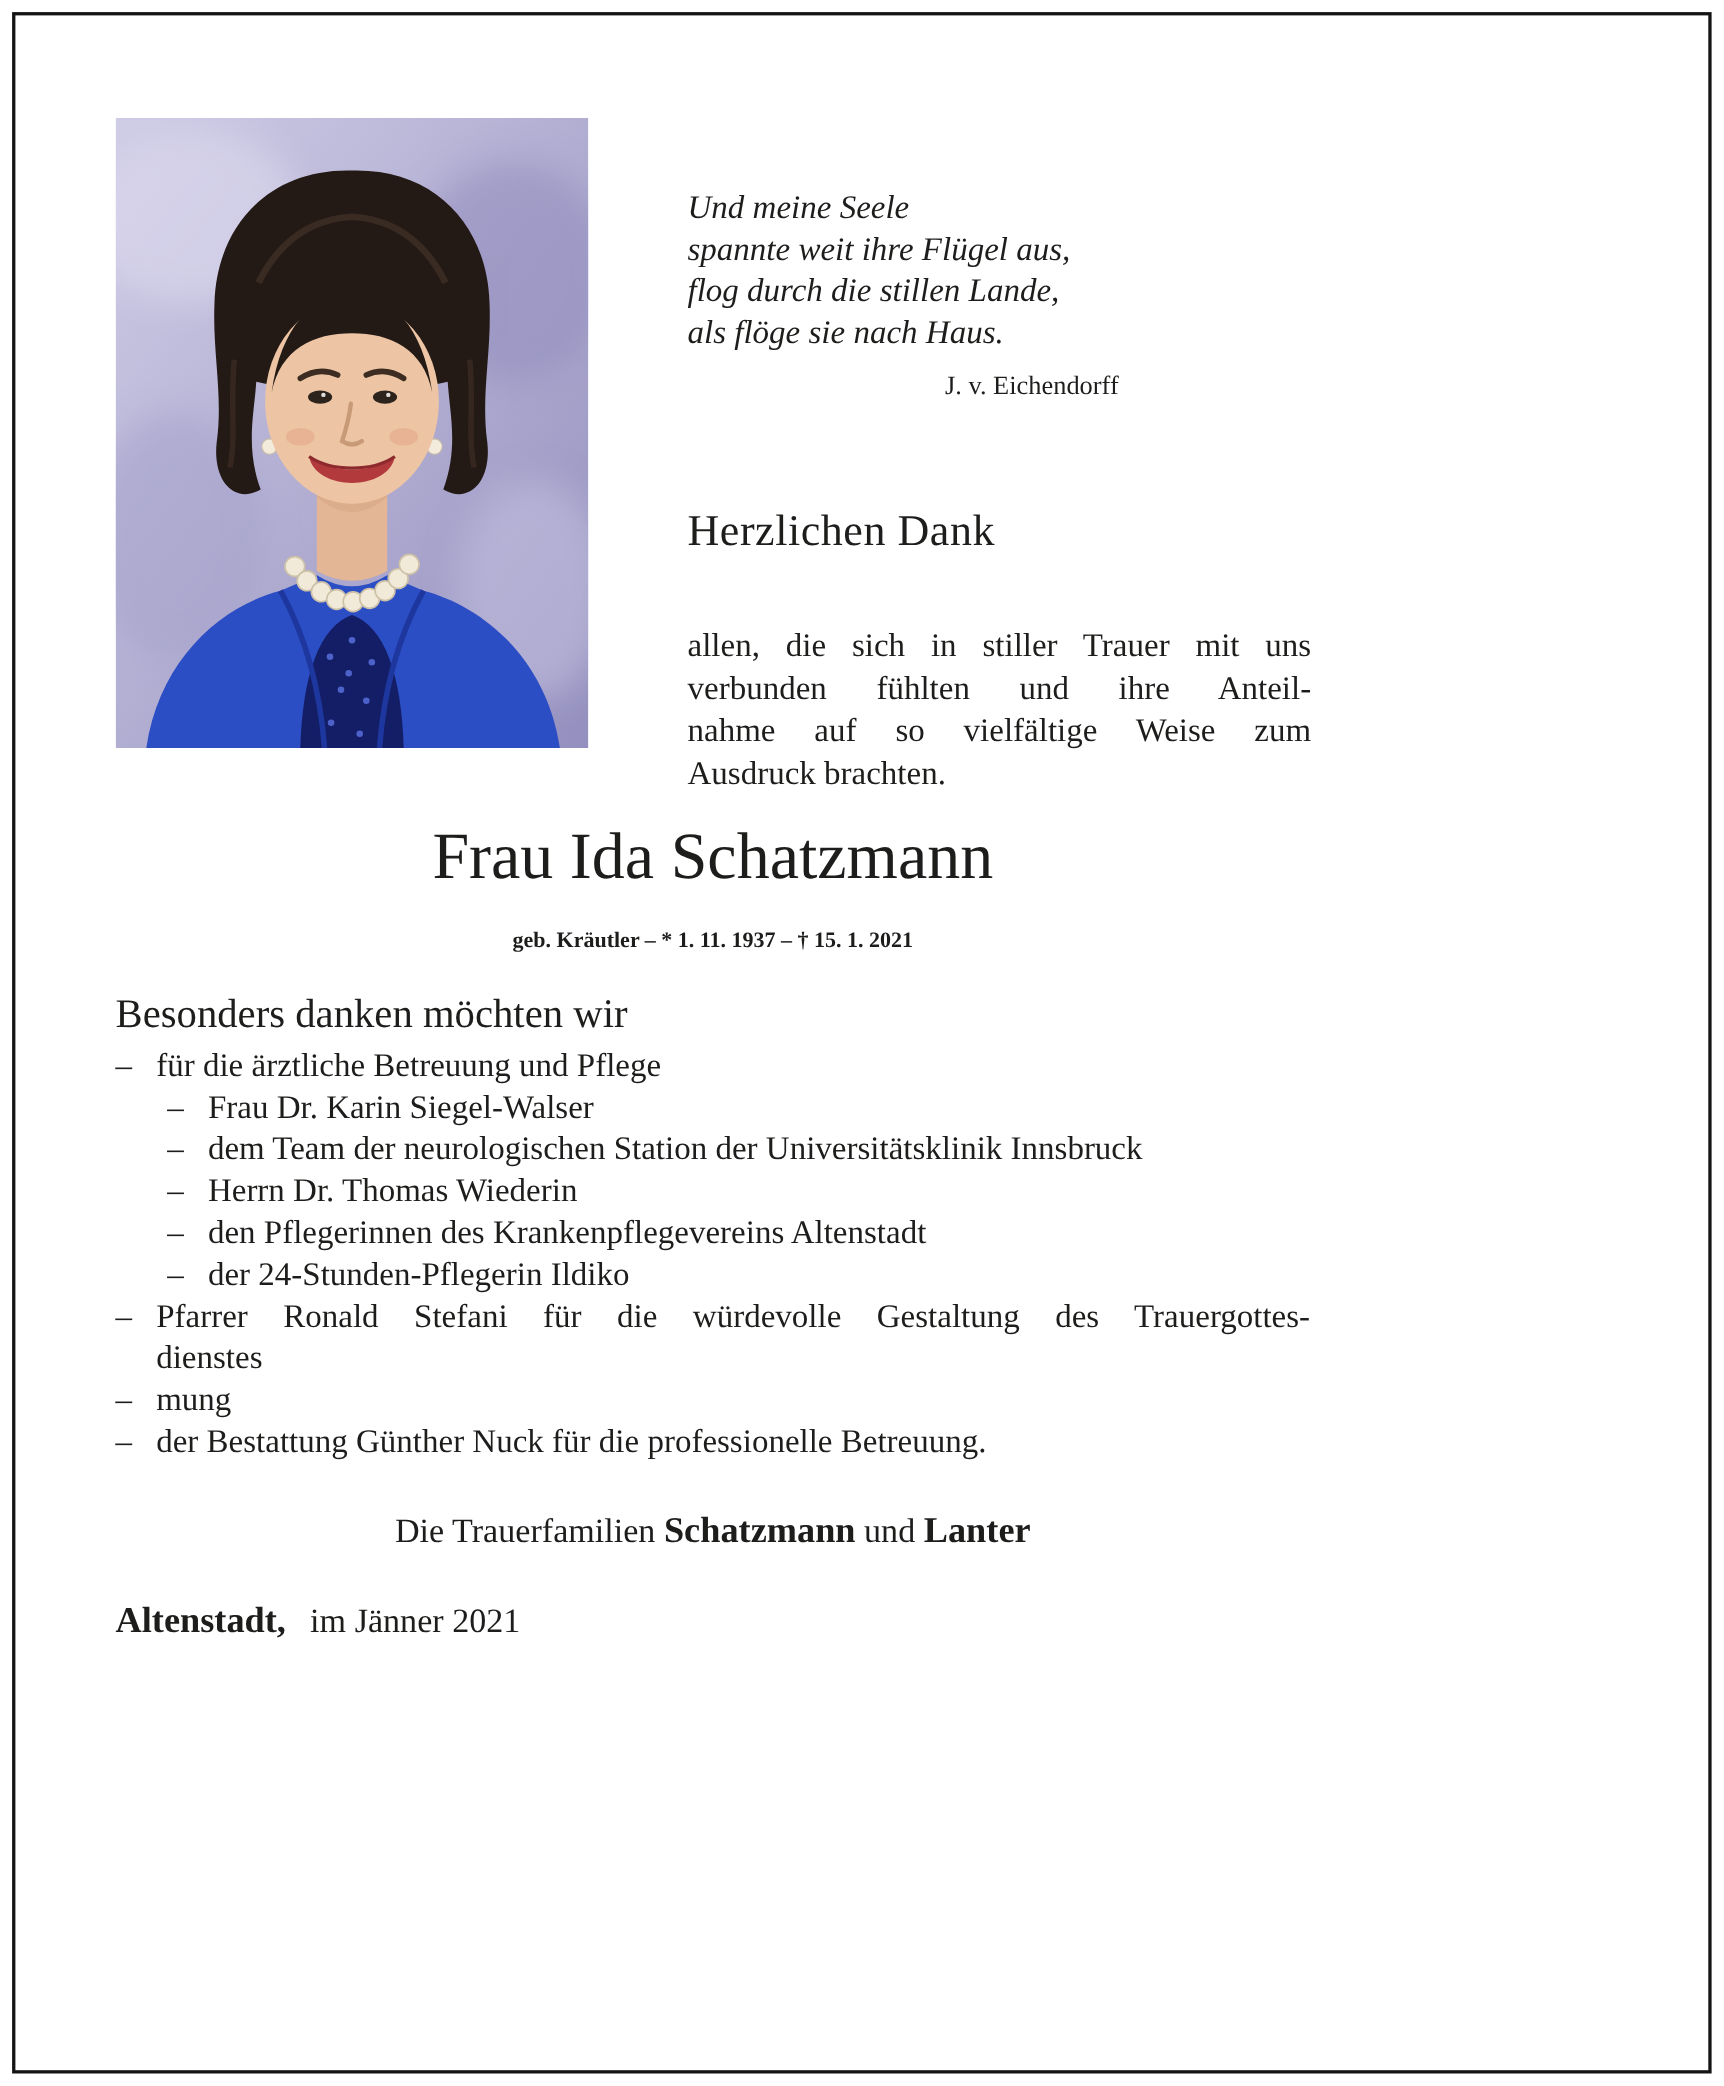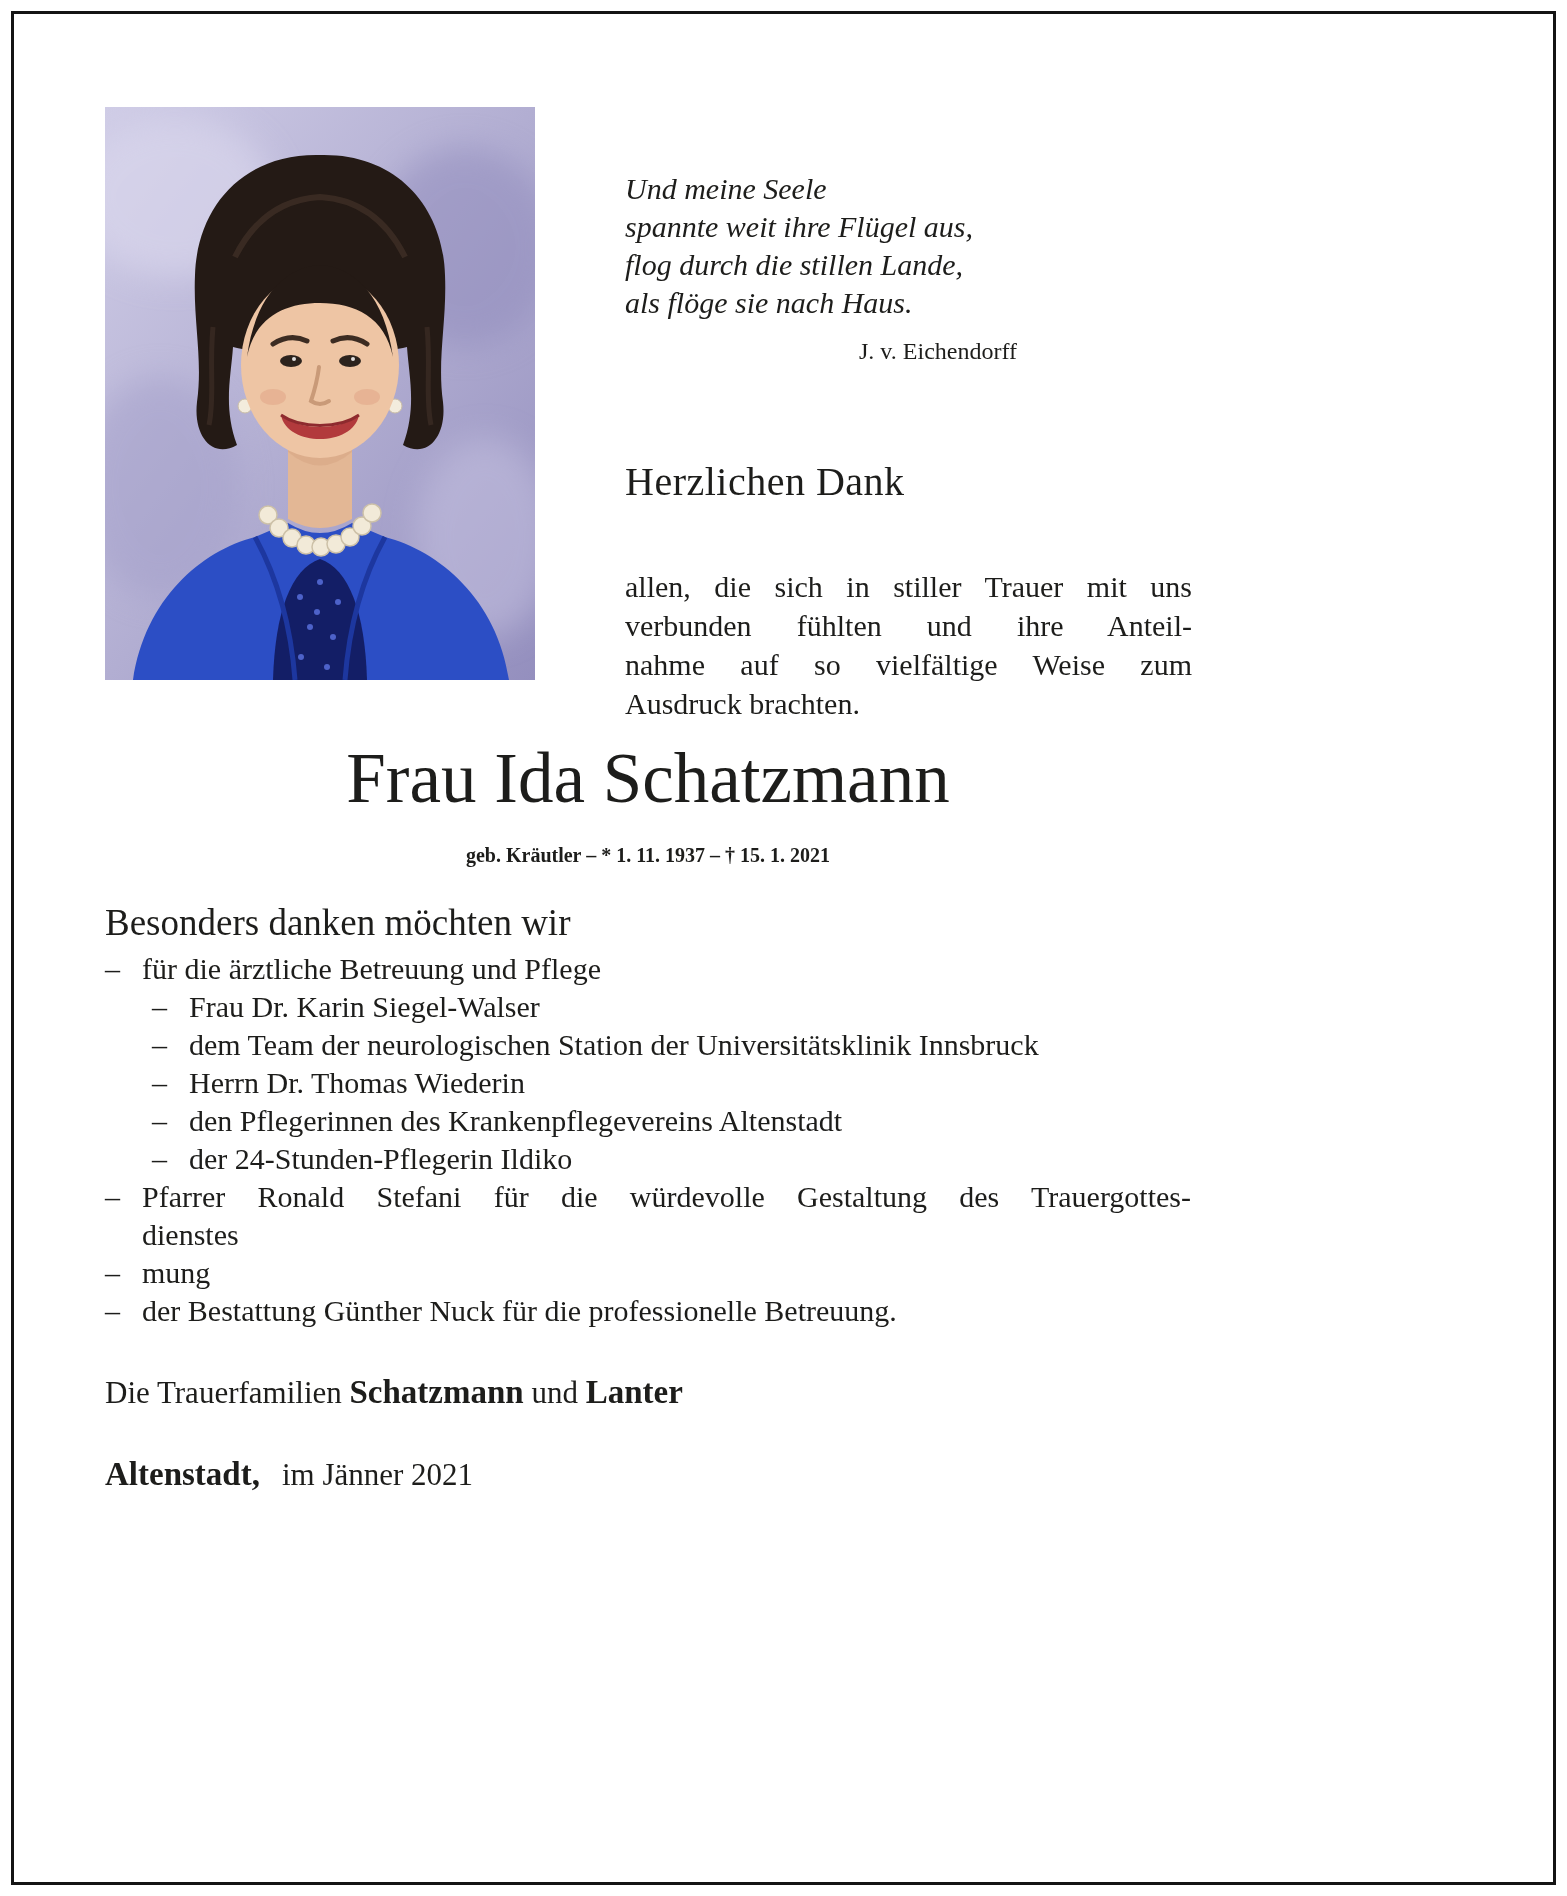--- a/index.html
+++ b/index.html
@@ -33,40 +33,40 @@
     position: absolute; left: 625px; top: 458px;
     font-size: 40px; letter-spacing: 0.5px;
   }
   .thanks-body {
     position: absolute; left: 625px; top: 567px; width: 567px;
     font-size: 30px; line-height: 39px;
   }
   .just { text-align: justify; text-align-last: justify; }
   .name {
     position: absolute; left: 105px; top: 722px; width: 1086px;
-    text-align: center; font-size: 71px; line-height: 112px; white-space: nowrap;
+    text-align: center; font-size: 60px; line-height: 112px; white-space: nowrap;
   }
   .dates {
     position: absolute; left: 105px; top: 844px; width: 1086px;
     text-align: center; font-weight: bold; font-size: 20px;
   }
   .intro {
     position: absolute; left: 105px; top: 901px; font-size: 37px;
   }
   .list {
     position: absolute; left: 105px; top: 950px; width: 1086px;
     font-size: 30px; line-height: 38px;
   }
   .li { display: flex; }
   .li .dash { flex: 0 0 37px; }
   .li.level2 { padding-left: 47px; }
   .li-text { flex: 1 1 auto; }
   .closing {
     position: absolute; left: 105px; top: 1374px; width: 1086px;
-    text-align: left; font-size: 31px;
+    text-align: center; font-size: 31px;
   }
   .closing .b { font-weight: bold; font-size: 33px; }
   .footer {
     position: absolute; left: 105px; top: 1456px; font-size: 31px;
   }
   .footer .place { font-weight: bold; font-size: 33px; margin-right: 22px; }
 </style>
 </head>
 <body>
 

